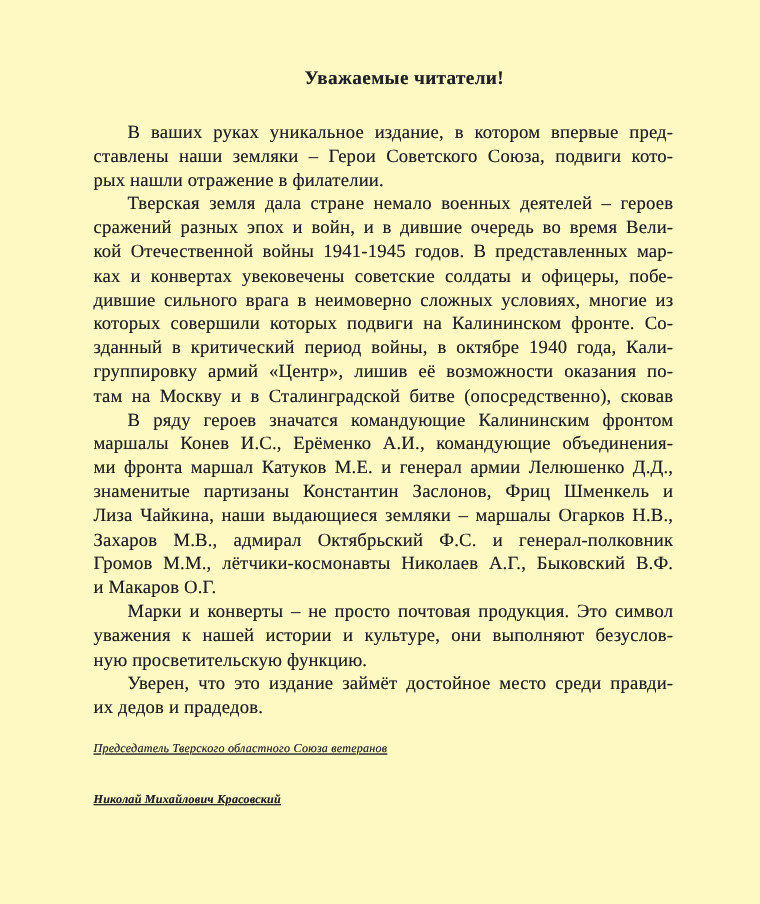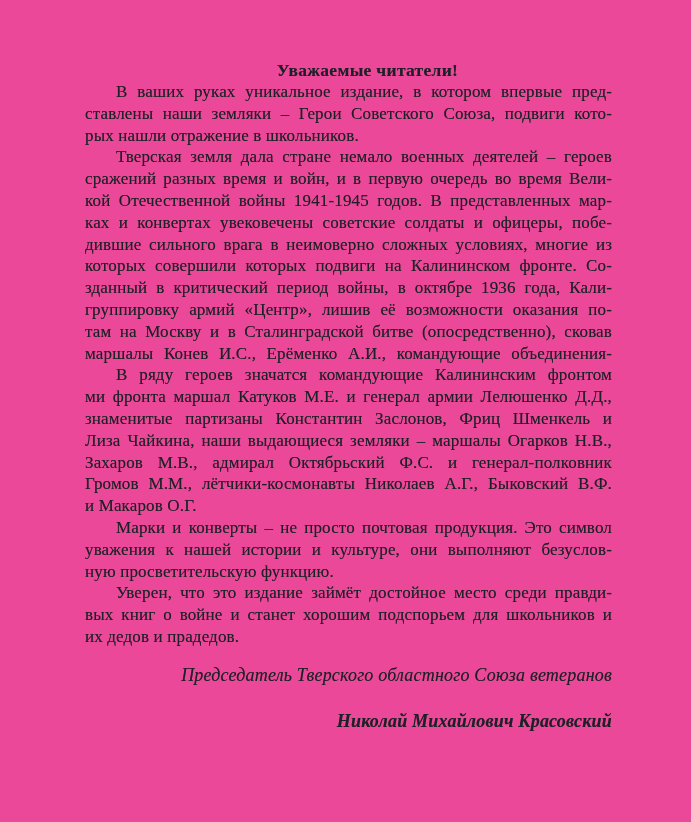--- a/index.html
+++ b/index.html
@@ -4,106 +4,105 @@
 <style>
   html, body {
     margin: 0;
     padding: 0;
     background: #ffffff;
   }
   .page {
     position: relative;
     width: 691px;
     height: 822px;
-    background: #ec4899;
+    background: #fef9c3;
     font-family: "Liberation Serif", "DejaVu Serif", serif;
     color: #1d2126;
     overflow: hidden;
     text-shadow: 0 0 0.4px rgba(29,33,38,0.55);
   }
   .title {
     margin: 0;
     padding-top: 59px;
     position: relative;
     left: 22px;
     text-align: center;
     font-size: 17.5px;
     font-weight: bold;
     line-height: 22px;
     letter-spacing: 0.3px;
   }
   .body-text {
     margin-left: 85px;
-    margin-top: 0;
+    margin-top: 28px;
     width: 527px;
   }
   .paragraph { margin: 0; padding: 0; }
   .line {
     font-size: 17px;
     line-height: 21.8px;
     letter-spacing: 0.15px;
     text-align: justify;
     text-align-last: justify;
     white-space: normal;
   }
   .line.first { text-indent: 31px; }
   .line.last  { text-align-last: left; }
   .signature {
     margin-left: 85px;
     margin-top: 16px;
     width: 527px;
-    text-align: right;
     font-style: italic;
-    font-size: 18px;
+    font-size: 11px;
     line-height: 22px;
     letter-spacing: 0.2px;
+    text-decoration: underline;
   }
   .signature .name { font-weight: bold; margin-top: 24px; }
 </style>
 </head>
 <body>
 
 <div class="page">
   <h1 class="title">Уважаемые читатели!</h1>
 
   <div class="body-text">
       <div class="paragraph">
         <div class="line first">В ваших руках уникальное издание, в котором впервые пред-</div>
         <div class="line">ставлены наши земляки – Герои Советского Союза, подвиги кото-</div>
-        <div class="line last">рых нашли отражение в школьников.</div>
+        <div class="line last">рых нашли отражение в филателии.</div>
       </div>
       <div class="paragraph">
         <div class="line first">Тверская земля дала стране немало военных деятелей – героев</div>
-        <div class="line">сражений разных время и войн, и в первую очередь во время Вели-</div>
+        <div class="line">сражений разных эпох и войн, и в дившие очередь во время Вели-</div>
         <div class="line">кой Отечественной войны 1941-1945 годов. В представленных мар-</div>
         <div class="line">ках и конвертах увековечены советские солдаты и офицеры, побе-</div>
         <div class="line">дившие сильного врага в неимоверно сложных условиях, многие из</div>
         <div class="line">которых совершили которых подвиги на Калининском фронте. Со-</div>
-        <div class="line">зданный в критический период войны, в октябре 1936 года, Кали-</div>
+        <div class="line">зданный в критический период войны, в октябре 1940 года, Кали-</div>
         <div class="line">группировку армий «Центр», лишив её возможности оказания по-</div>
         <div class="line">там на Москву и в Сталинградской битве (опосредственно), сковав</div>
       </div>
       <div class="paragraph">
+        <div class="line first">В ряду героев значатся командующие Калининским фронтом</div>
         <div class="line">маршалы Конев И.С., Ерёменко А.И., командующие объединения-</div>
-        <div class="line first">В ряду героев значатся командующие Калининским фронтом</div>
         <div class="line">ми фронта маршал Катуков М.Е. и генерал армии Лелюшенко Д.Д.,</div>
         <div class="line">знаменитые партизаны Константин Заслонов, Фриц Шменкель и</div>
         <div class="line">Лиза Чайкина, наши выдающиеся земляки – маршалы Огарков Н.В.,</div>
         <div class="line">Захаров М.В., адмирал Октябрьский Ф.С. и генерал-полковник</div>
         <div class="line">Громов М.М., лётчики-космонавты Николаев А.Г., Быковский В.Ф.</div>
         <div class="line last">и Макаров О.Г.</div>
       </div>
       <div class="paragraph">
         <div class="line first">Марки и конверты – не просто почтовая продукция. Это символ</div>
         <div class="line">уважения к нашей истории и культуре, они выполняют безуслов-</div>
         <div class="line last">ную просветительскую функцию.</div>
       </div>
       <div class="paragraph">
         <div class="line first">Уверен, что это издание займёт достойное место среди правди-</div>
-        <div class="line">вых книг о войне и станет хорошим подспорьем для школьников и</div>
         <div class="line last">их дедов и прадедов.</div>
       </div>
     </div>
 
   <div class="signature">
     <div class="role">Председатель Тверского областного Союза ветеранов</div>
     <div class="name">Николай Михайлович Красовский</div>
   </div>
 </div>
 

